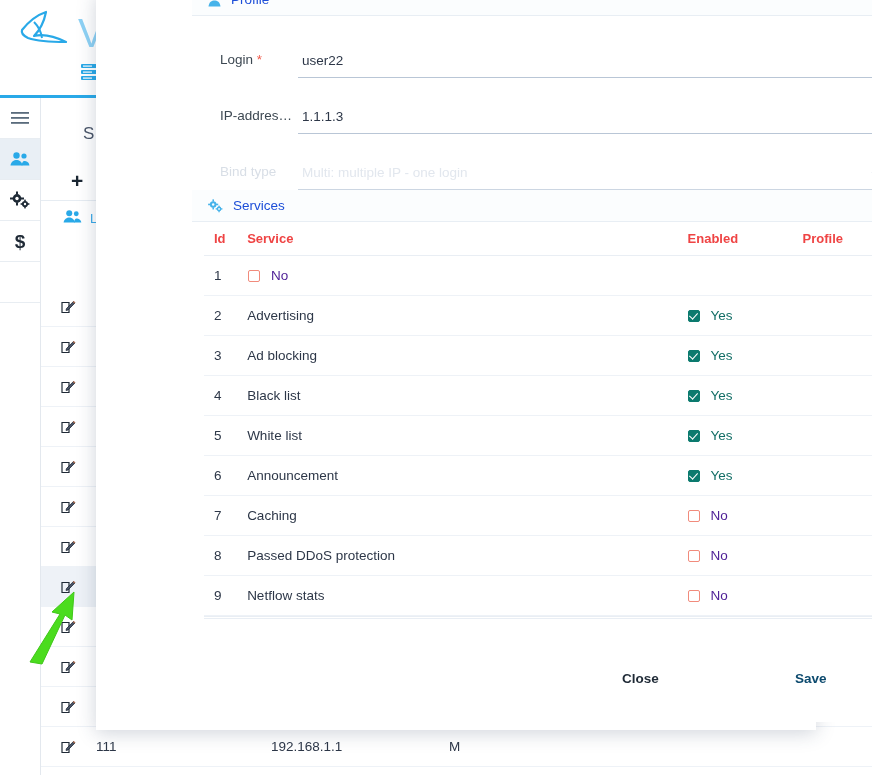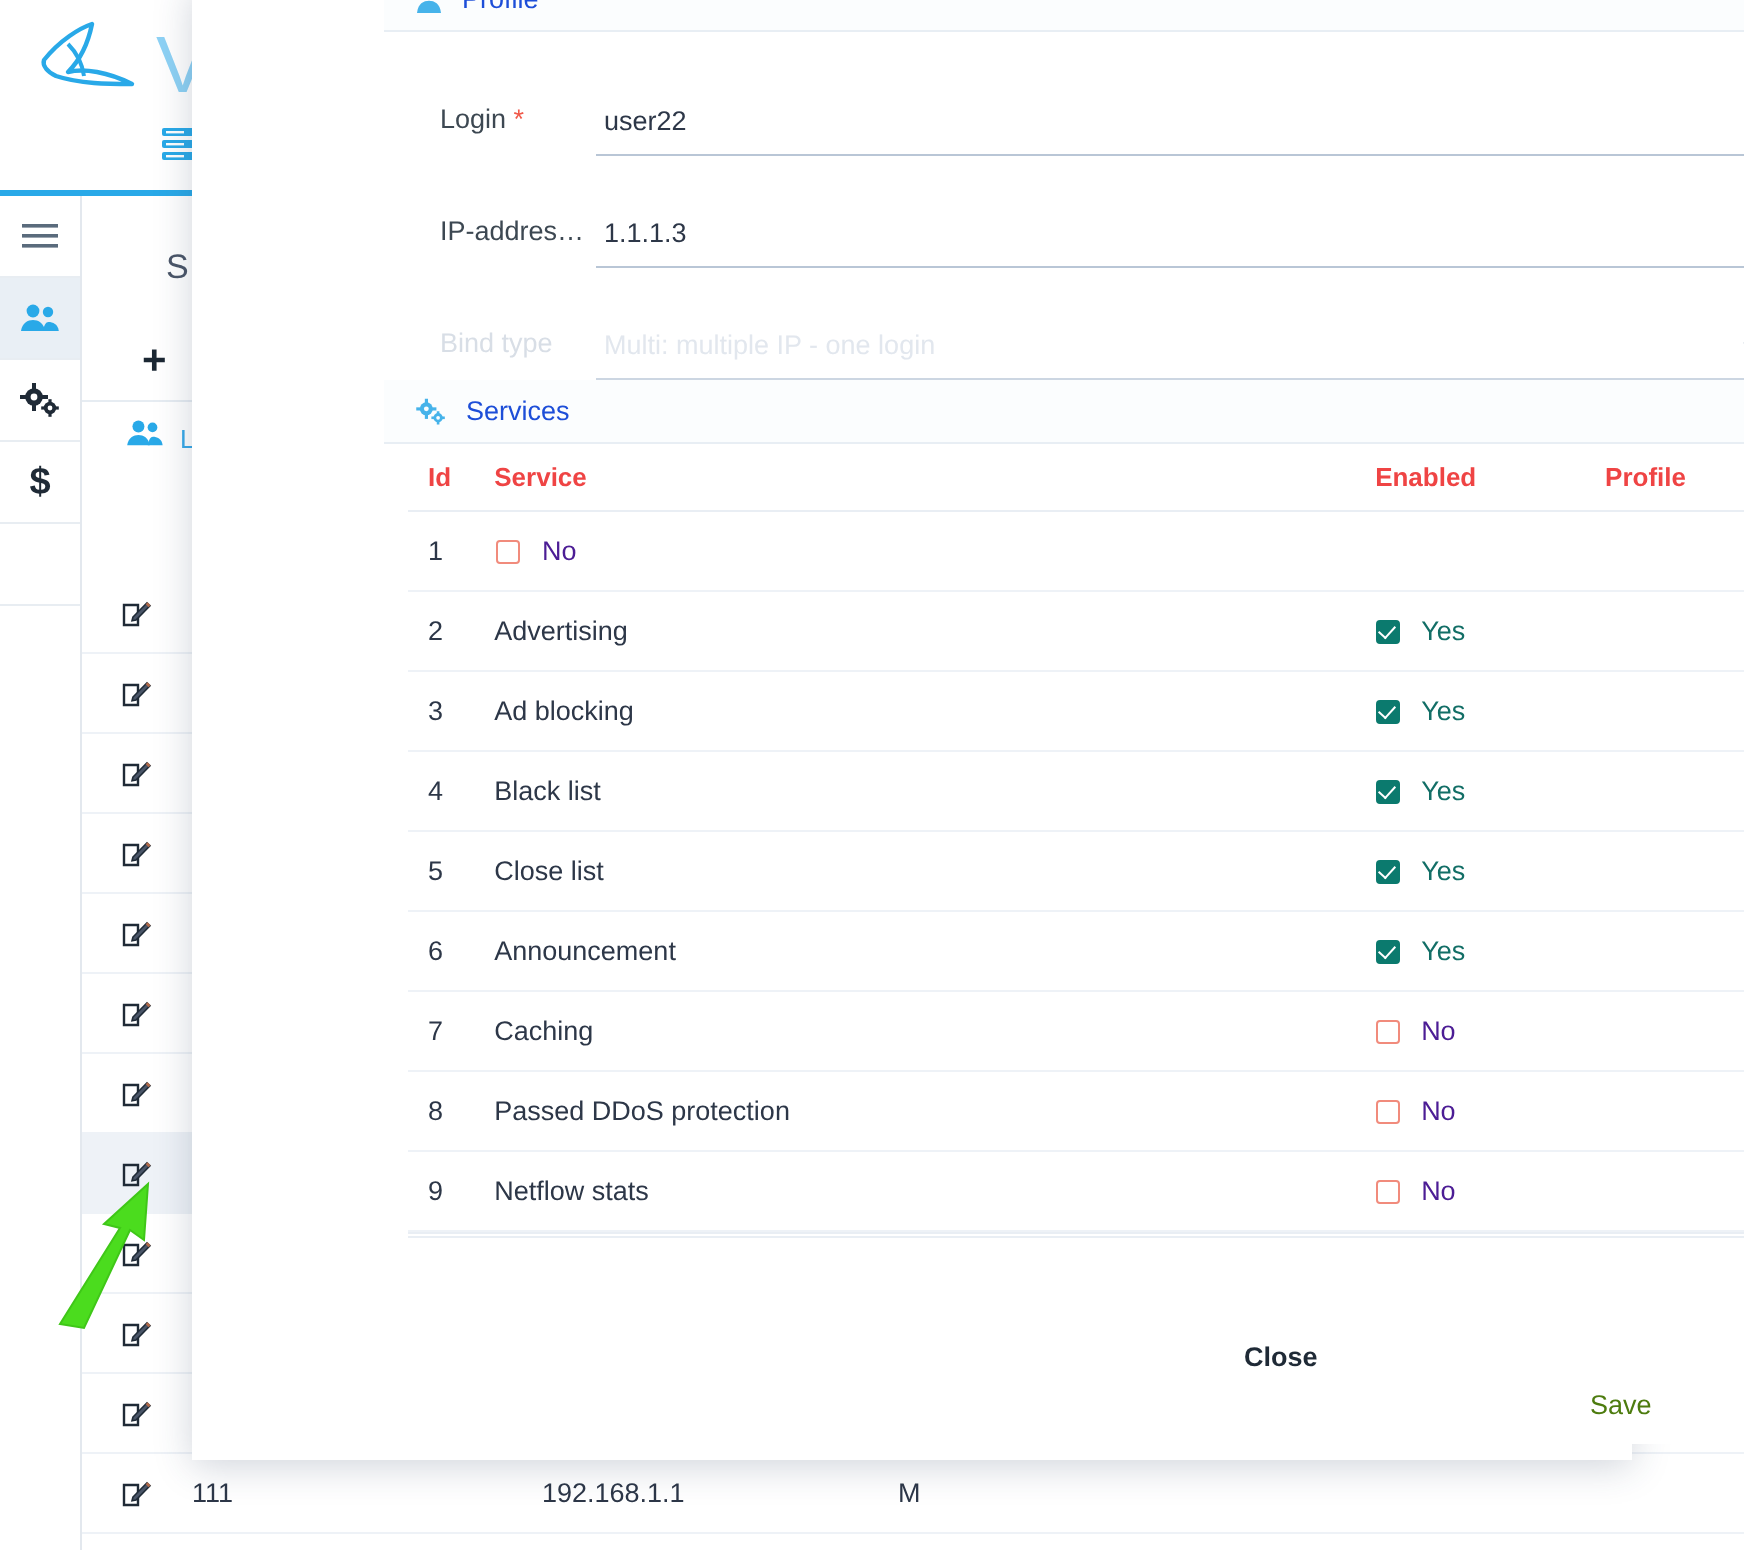--- a/index.html
+++ b/index.html
@@ -165,22 +165,22 @@
     position: absolute; left: 0; right: 0; bottom: 0; height: 78px;
     display: flex; align-items: center;
   }
   .btn-close {
     position: absolute; left: 424px; top: 26px;
     font-size: 13.5px; font-weight: 700; color: #1f2a36; background: none;
     border: none; cursor: pointer; font-family: inherit;
   }
   .btn-save {
     position: absolute; left: 597px; top: 26px;
-    font-size: 13.5px; font-weight: 400; color: #4d7c0f; background: none;
-    border: none; cursor: pointer; font-family: inherit; margin-top: 24px;
+    font-size: 13.5px; font-weight: 700; color: #0c4a6e; background: none;
+    border: none; cursor: pointer; font-family: inherit;
   }
 </style>
 </head>
 <body>
 
 <div id="app">
 
   <div class="bg-layer">
 
     <div class="topbar">
@@ -516,21 +516,21 @@
               <div class="c-id">4</div>
               <div class="c-svc">Black list</div>
               <div class="c-en">
                 <span class="cbx on"></span>
                 <span class="en-txt yes">Yes</span>
               </div>
               <div class="c-pr"></div>
             </div>
             <div class="svc-row">
               <div class="c-id">5</div>
-              <div class="c-svc">Close list</div>
+              <div class="c-svc">White list</div>
               <div class="c-en">
                 <span class="cbx on"></span>
                 <span class="en-txt yes">Yes</span>
               </div>
               <div class="c-pr"></div>
             </div>
             <div class="svc-row">
               <div class="c-id">6</div>
               <div class="c-svc">Announcement</div>
               <div class="c-en">

